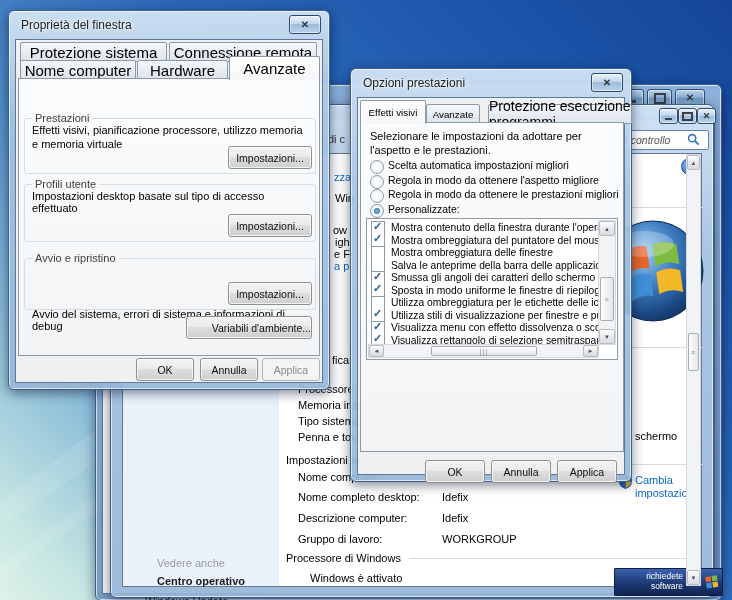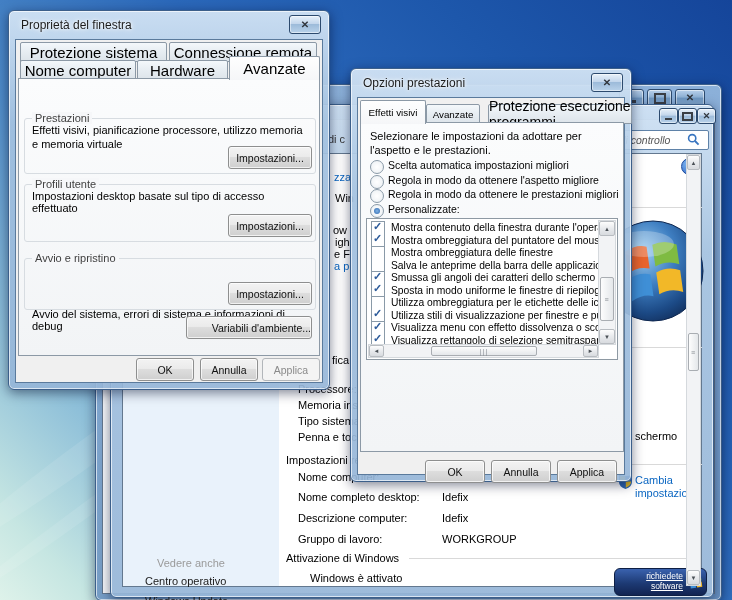--- a/index.html
+++ b/index.html
@@ -69,23 +69,23 @@
 
   
   .search{position:absolute;background:#fff;border:1px solid #5f82a8;border-radius:2px;overflow:hidden;
     display:flex;align-items:center;}
   .search .ph{font-style:italic;color:#555;font-size:10.5px;padding-left:6px;white-space:nowrap;}
 
   .helpbtn{position:absolute;width:15px;height:15px;border-radius:50%;
     background:radial-gradient(circle at 35% 30%,#7db4ef,#2b63c4);color:#fff;font-weight:bold;font-size:10px;
     display:flex;align-items:center;justify-content:center;border:1px solid #1c4a9c;}
 
-  .badge{position:absolute;border-radius:6px;border:1px solid #0e1f44;
+  .badge{position:absolute;border-radius:1px;border:1px solid #0e1f44;
     background:linear-gradient(#3a62ae,#1d3a74 55%,#122452);color:#fff;font-size:8.5px;line-height:1.15;
-    display:flex;align-items:center;justify-content:flex-end;padding-right:3px;text-align:right;text-decoration:underline;}
+    display:flex;align-items:center;justify-content:flex-end;padding-right:19px;text-align:right;}
 
   .shield{position:absolute;width:13px;height:15px;}
 </style>
 </head>
 <body>
 <div class="stage">
 
 <div class="streak" style="left:-80px;top:430px;width:360px;height:26px;"></div>
 <div class="streak" style="left:-60px;top:500px;width:300px;height:14px;"></div>
 
@@ -121,21 +121,21 @@
   </div>
   <svg class="abs" style="left:576px;top:28px;" width="13" height="13" viewBox="0 0 13 13">
     <circle cx="5.2" cy="5.2" r="3.6" fill="none" stroke="#3875c0" stroke-width="1.6"></circle>
     <line x1="8" y1="8" x2="11.6" y2="11.6" stroke="#3875c0" stroke-width="1.8"></line>
   </svg>
 
   <div class="wincontent" style="left:11px;top:48px;right:11px;bottom:10px;">
     <div style="position:absolute;left:0;top:0;width:156px;bottom:0;background:#e9f2fb;"></div>
 
     <span class="txt gray" style="left:34px;top:403px;">Vedere anche</span>
-    <span class="txt" style="left:22px;top:421px;color:#1a1a1a;">Centro operativo</span>
+    <span class="txt" style="left:34px;top:421px;color:#1a1a1a;font-weight:bold;">Centro operativo</span>
     <span class="txt" style="left:22px;top:441px;color:#1a1a1a;">Windows Update</span>
 
     <span class="txt blue" style="left:211px;top:17px;">zza</span>
     <span class="txt" style="left:212px;top:38px;">Win</span>
     <span class="txt" style="left:210px;top:70px;">ow</span>
     <span class="txt" style="left:212px;top:82px;">igh</span>
     <span class="txt" style="left:211px;top:94px;">e F</span>
     <span class="txt blue" style="left:211px;top:106px;">a p</span>
     <span class="txt" style="left:209px;top:200px;">fica</span>
 
@@ -146,21 +146,21 @@
 
     <span class="txt" style="left:163px;top:300px;">Impostazioni relative a nome computer, dominio e gruppo di lavoro</span>
     <span class="txt" style="left:175px;top:317px;">Nome computer:</span>
     <span class="txt" style="left:175px;top:337px;">Nome completo desktop:</span>
     <span class="txt" style="left:319px;top:337px;">Idefix</span>
     <span class="txt" style="left:175px;top:358px;">Descrizione computer:</span>
     <span class="txt" style="left:319px;top:358px;">Idefix</span>
     <span class="txt" style="left:175px;top:379px;">Gruppo di lavoro:</span>
     <span class="txt" style="left:319px;top:379px;">WORKGROUP</span>
 
-    <span class="txt" style="left:163px;top:398px;">Attivazione di Windows</span>
+    <span class="txt" style="left:163px;top:398px;">Processore di Windows</span>
     <div class="hline" style="left:286px;top:404px;width:292px;"></div>
     <span class="txt" style="left:187px;top:418px;">Windows è attivato</span>
 
     <div class="hline" style="left:509px;top:53px;width:70px;"></div>
     <div class="hline" style="left:509px;top:193px;width:70px;"></div>
     <div class="hline" style="left:509px;top:310px;width:70px;"></div>
     <span class="txt" style="left:512px;top:276px;">schermo</span>
 
     <svg class="abs" style="left:477px;top:64px;" width="106" height="106" viewBox="0 0 106 106">
       <defs>

